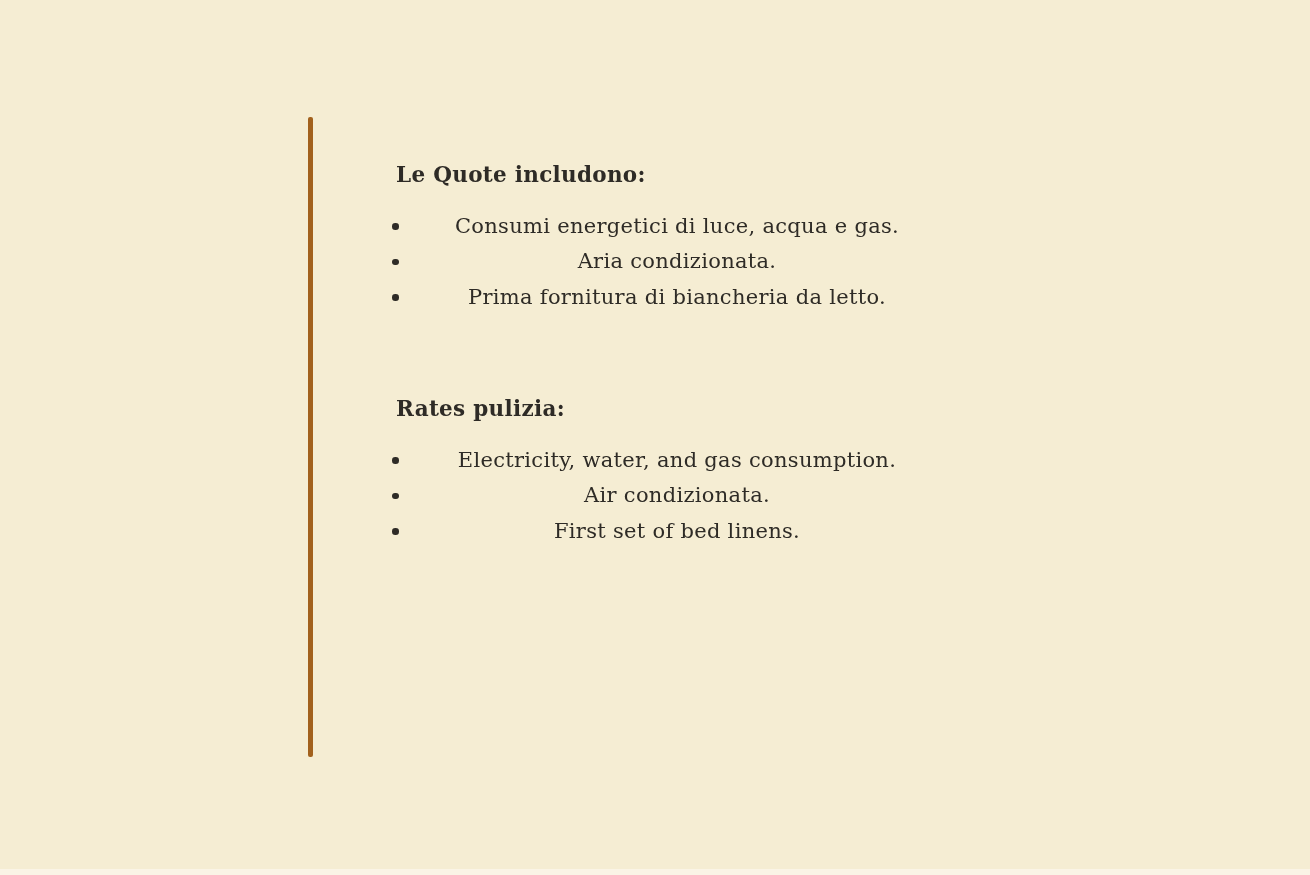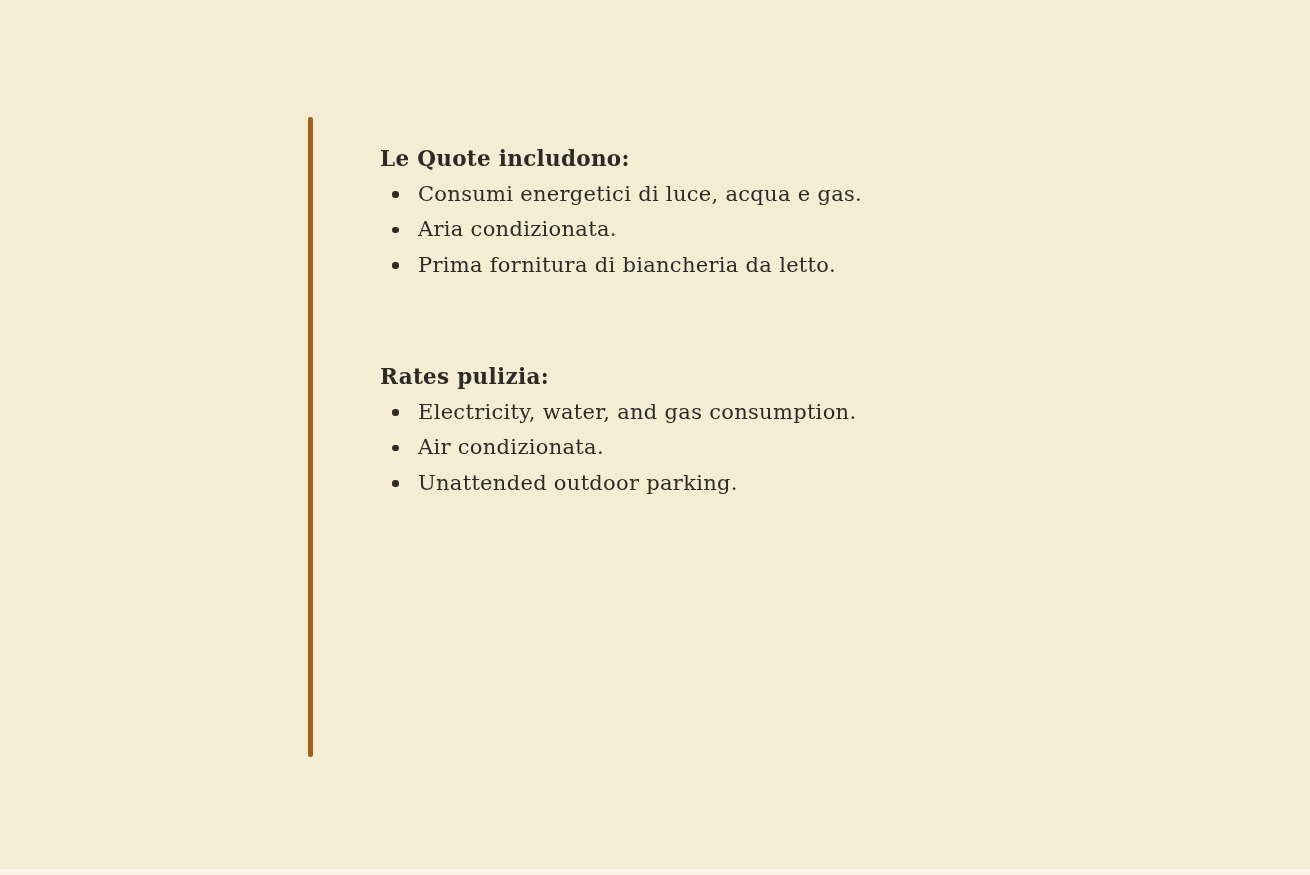--- a/index.html
+++ b/index.html
@@ -21,30 +21,31 @@
     background: var(--accent, #a2611d);
     border-radius: 2px;
   }
   .text-col {
     position: absolute;
     left: 380px;
     top: 141px;
     width: 556px;
   }
   .heading {
-    margin: 0;
+    margin: 16px;
     font-size: 21.5px;
     font-weight: 700;
     line-height: 35.5px;
     letter-spacing: 0.3px;
   }
   .items {
     list-style: none;
     margin: 0;
     padding: 0;
+    text-align: center;
   }
   .item {
     display: flex;
     font-size: 21px;
     line-height: 35.5px;
     letter-spacing: 0.3px;
   }
   .bullet-cell {
     flex: 0 0 38px;
     box-sizing: border-box;
@@ -116,21 +117,21 @@
         <li class="item">
           <span class="bullet-cell">
               <span class="dot"></span>
             </span>
           <span class="item-text">Air condizionata.</span>
         </li>
         <li class="item">
           <span class="bullet-cell">
               <span class="dot"></span>
             </span>
-          <span class="item-text">Unattended outdoor parking.</span>
+          <span class="item-text">First set of bed linens.</span>
         </li>
       </ul>
     </section>
 
   </div>
 
   <div class="bottom-strip"></div>
 
 </div>
 

